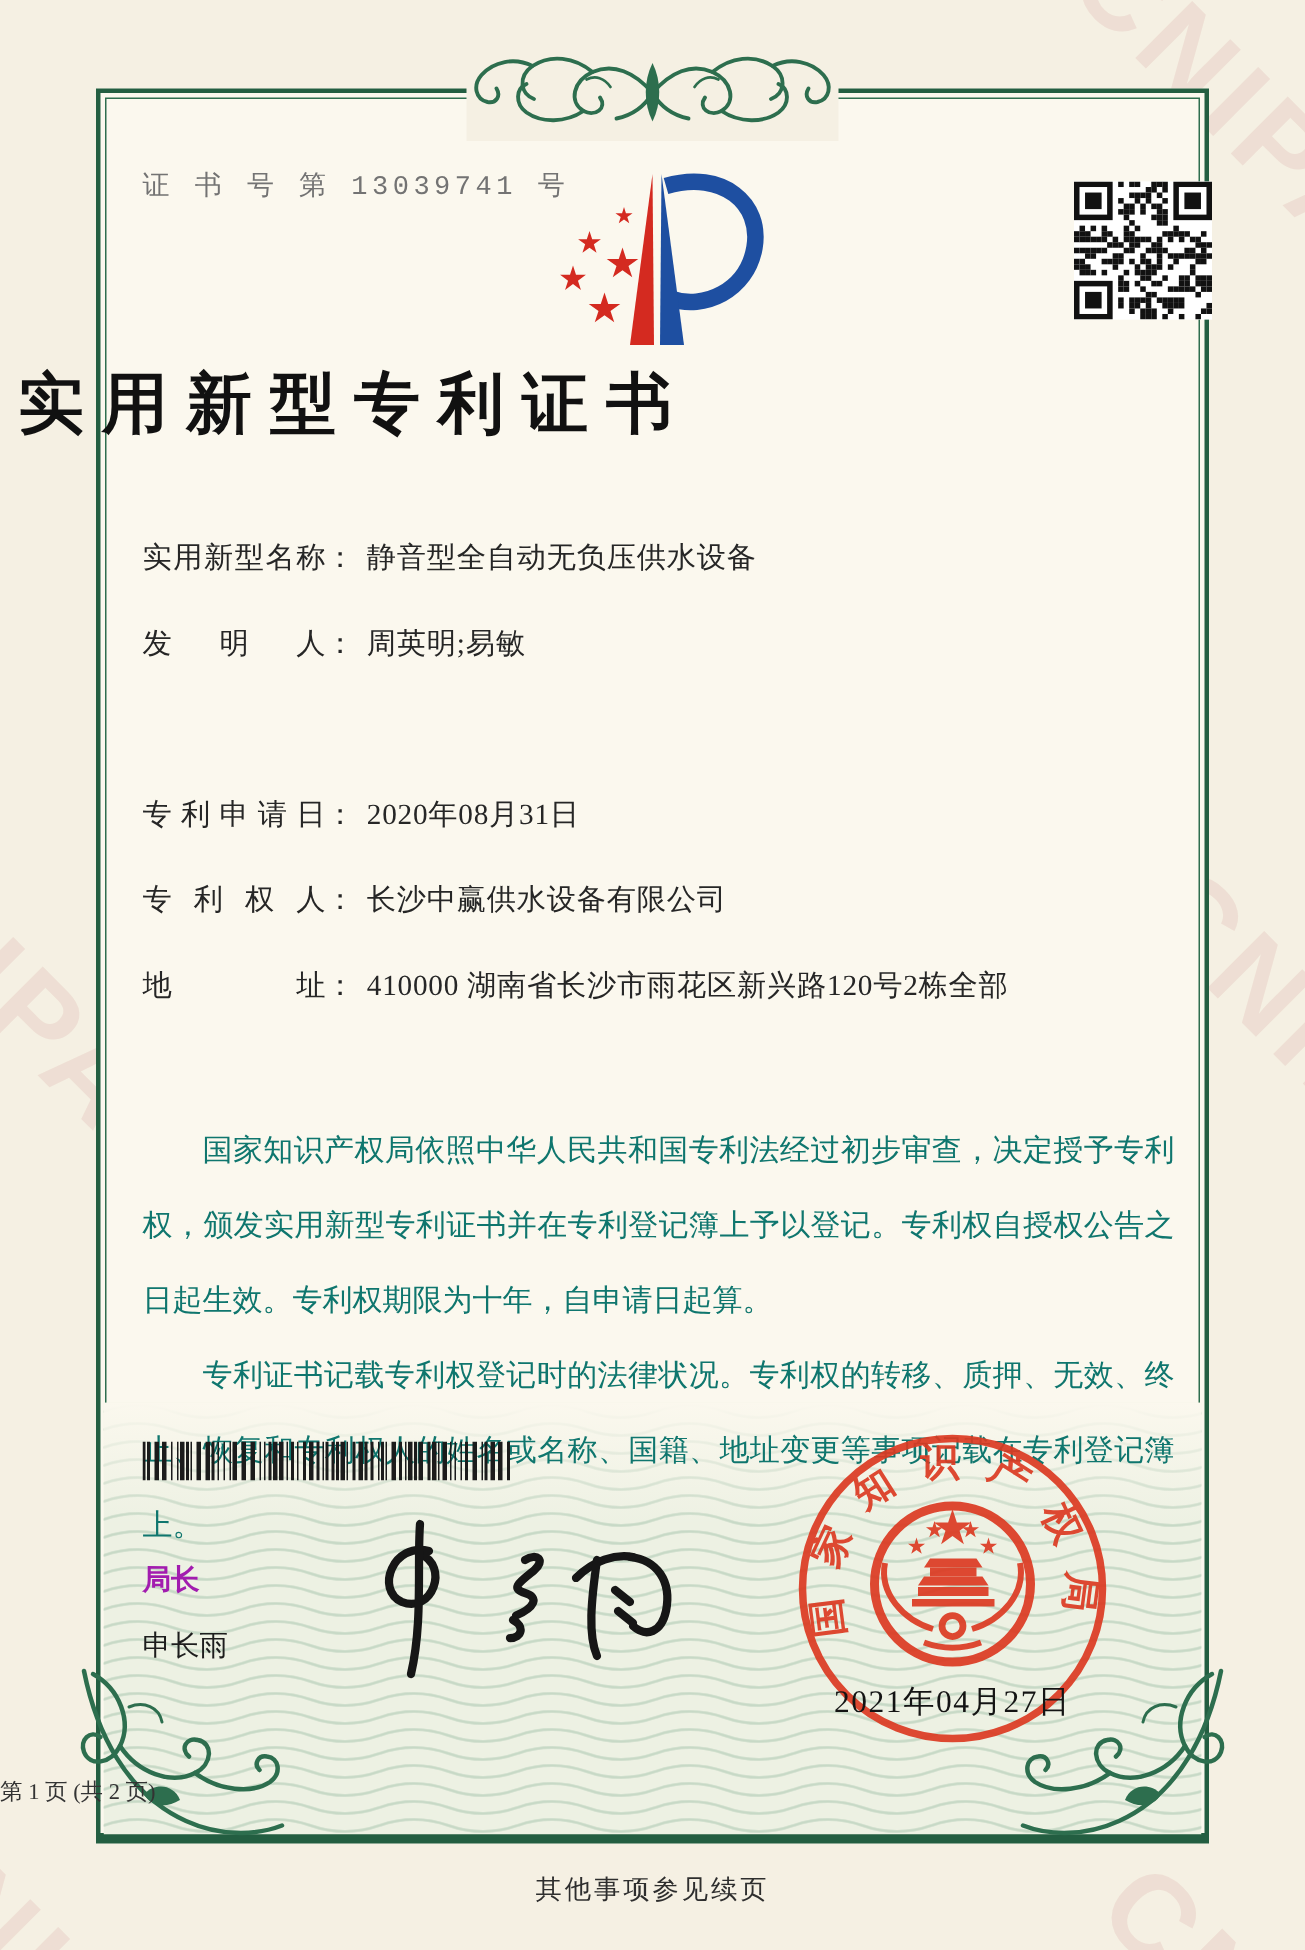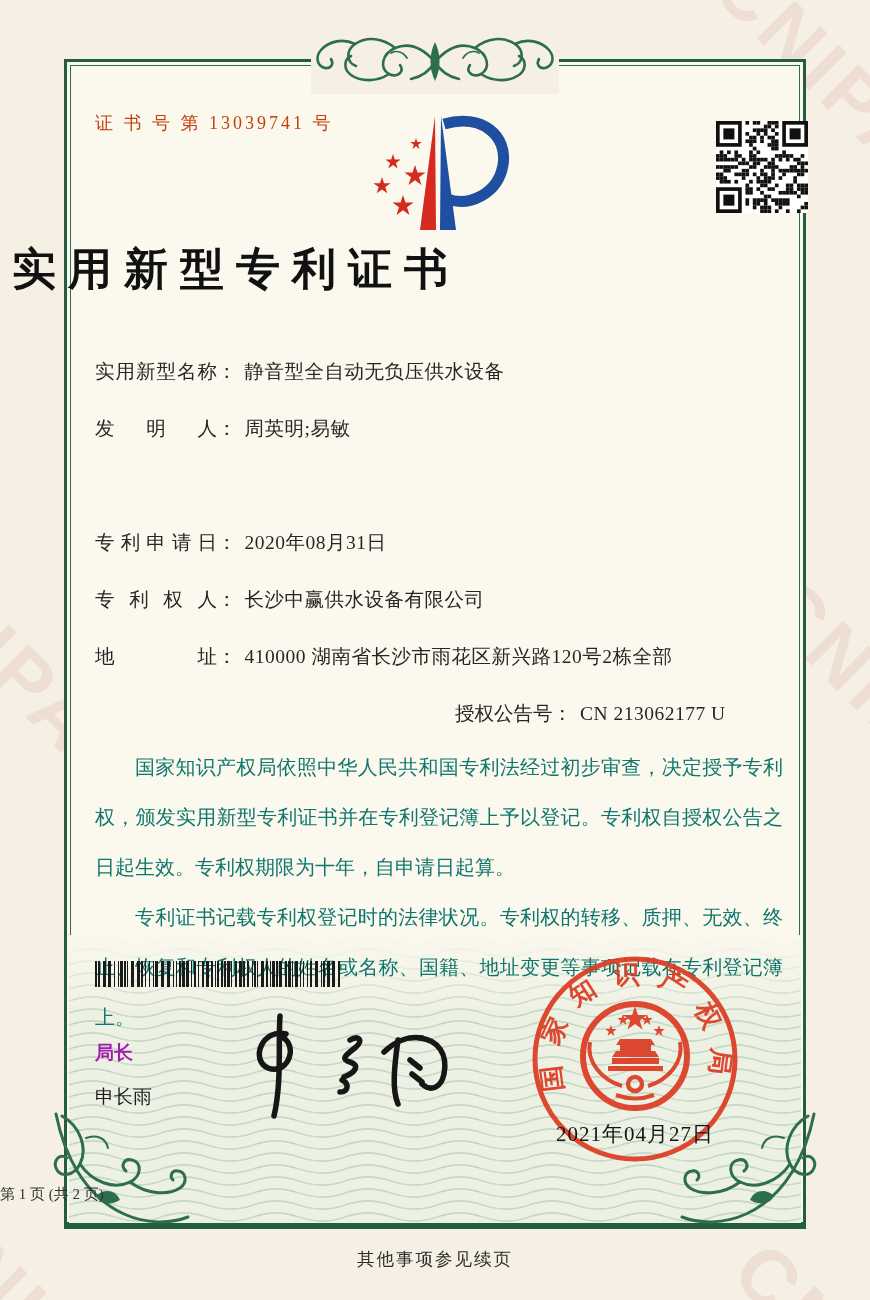--- a/index.html
+++ b/index.html
@@ -28,21 +28,21 @@
     border:1px solid #2e6e4e;
   }
   
   .waveband{ position:absolute; left:69px; top:935px; width:732px; height:288px; }
   
   .orn-top{ position:absolute; left:295px; top:28px; width:280px; height:66px; }
   .orn-corner{ position:absolute; width:150px; height:122px; }
   .orn-bl{ left:52px; top:1112px; }
   .orn-br{ left:668px; top:1112px; transform:scaleX(-1); }
   
-  .cert-no{ position:absolute; left:95px; top:111px; font-size:18px; letter-spacing:3px; color:#c2410c; }
+  .cert-no{ position:absolute; left:95px; top:111px; font-size:18px; letter-spacing:3px; color:#737373;font-family:Liberation Mono, monospace; }
   .logo{ position:absolute; left:362px; top:110px; width:152px; height:128px; }
   .qr{ position:absolute; left:716px; top:121px; width:92px; height:92px; background:#fff; }
   .title{
     position:absolute; left:0; top:240px; width:870px; text-align:left;
     font-size:44px; font-weight:bold; letter-spacing:12px; text-indent:12px; color:#111;
   }
   
   .frow{ position:absolute; left:95px; font-size:19.5px; color:#262626; white-space:nowrap; }
   .flabel{ display:inline-block; width:122px; text-align:justify; text-align-last:justify; vertical-align:bottom; }
   .fcolon{ margin:0 8px 0 0; }
@@ -387,21 +387,20 @@
   <div class="frow" style="top:529px;">
     <span class="flabel">专利申请日</span><span class="fcolon">：</span><span class="fvalue">2020年08月31日</span>
   </div>
   <div class="frow" style="top:586px;">
     <span class="flabel">专利权人</span><span class="fcolon">：</span><span class="fvalue">长沙中赢供水设备有限公司</span>
   </div>
   <div class="frow" style="top:643px;">
     <span class="flabel">地址</span><span class="fcolon">：</span><span class="fvalue">410000 湖南省长沙市雨花区新兴路120号2栋全部</span>
   </div>
   <div class="frow" style="top:700px; width:688px;">
-    <span class="grant2"><span>授权公告号</span><span class="fcolon">：</span><span class="fvalue">CN 213062177 U</span></span>
   </div>
 
   <div class="body-text">
     <p>国家知识产权局依照中华人民共和国专利法经过初步审查，决定授予专利权，颁发实用新型专利证书并在专利登记簿上予以登记。专利权自授权公告之日起生效。专利权期限为十年，自申请日起算。</p>
     <p>专利证书记载专利权登记时的法律状况。专利权的转移、质押、无效、终止、恢复和专利权人的姓名或名称、国籍、地址变更等事项记载在专利登记簿上。</p>
   </div>
 
   <svg class="barcode" viewBox="0 0 246 26" preserveAspectRatio="none">
     <g id="barcode-bars" fill="#1b1b1b">
         <rect x="0" y="0" width="2" height="26"></rect>

